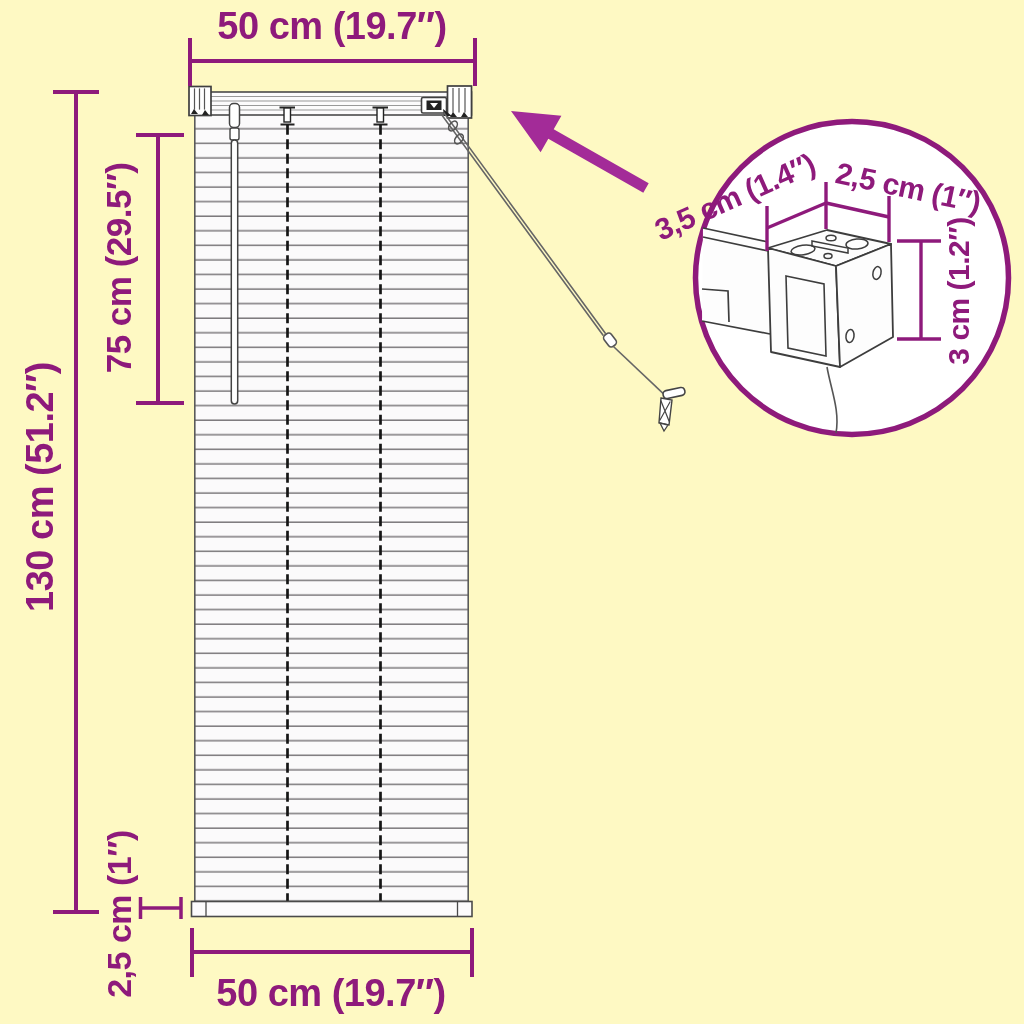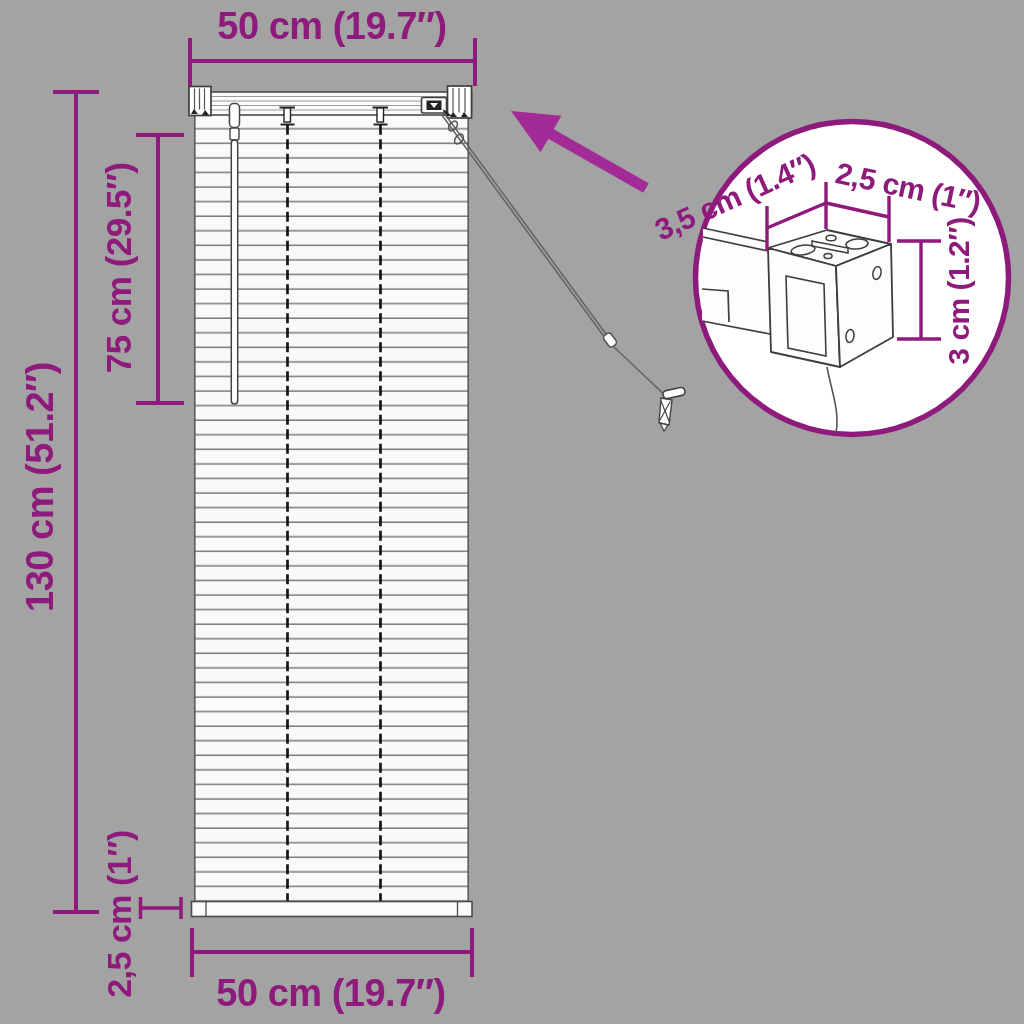--- a/index.html
+++ b/index.html
@@ -1,16 +1,16 @@
 <!DOCTYPE html>
 <html><head>
 <meta charset="utf-8">
 <style>
   html,body{margin:0;padding:0;background:#ffffff;}
-  #stage{position:relative;width:1024px;height:1024px;background:#a3a3a3;overflow:hidden;
+  #stage{position:relative;width:1024px;height:1024px;background:#fef9c3;overflow:hidden;
          font-family:"Liberation Sans", sans-serif;}
   #lineart{position:absolute;left:0;top:0;}
   .dim-label{position:absolute;color:#8E1A7B;font-weight:700;white-space:nowrap;
              letter-spacing:-0.5px;transform:translate(-50%,-50%);line-height:1;}
   .lbl-top    {left:332px;top:26px;  font-size:38px;}
   .lbl-total  {left:40px; top:487px; font-size:38px; transform:translate(-50%,-50%) rotate(-90deg);}
   .lbl-upper  {left:118px;top:268px; font-size:35px; transform:translate(-50%,-50%) rotate(-90deg);}
   .lbl-rail   {left:119px;top:914px; font-size:34px; transform:translate(-50%,-50%) rotate(-90deg);}
   .lbl-bottom {left:331px;top:993px; font-size:38px;}
   .lbl-depth  {left:735px;top:197px; font-size:30px; transform:translate(-50%,-50%) rotate(-24deg);}

